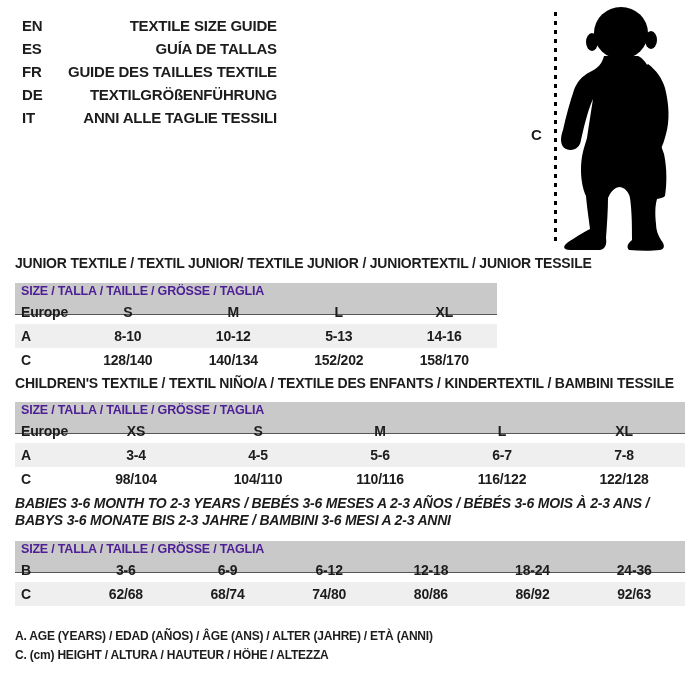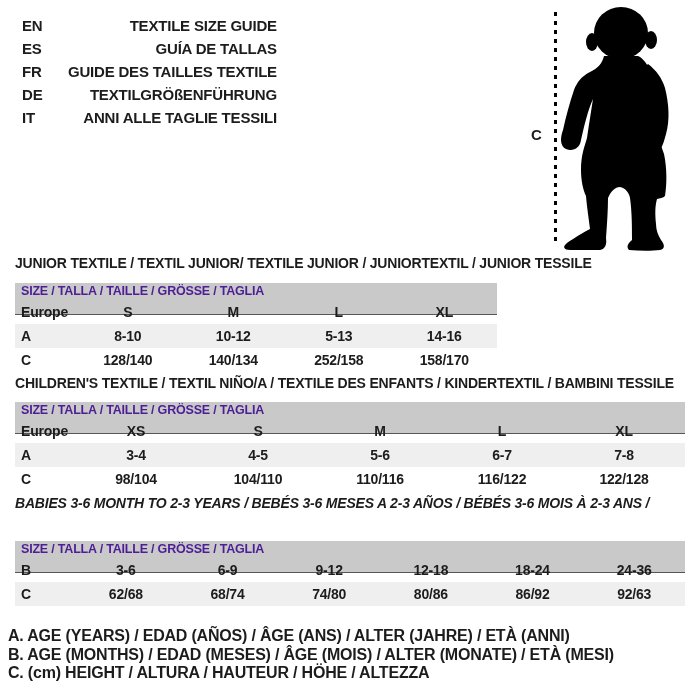--- a/index.html
+++ b/index.html
@@ -39,21 +39,21 @@
   
   .t-rows{position:absolute;}
   .t-row{
     display:grid;grid-template-columns:60px repeat(var(--cols),1fr);
     height:24px;align-items:center;font-size:14px;
   }
   .t-row.shaded{background:var(--row-alt-bg);}
   .cell{text-align:center;}
   .cell.label{text-align:left;padding-left:6px;}
   
-  .footnotes{position:absolute;left:8px;top:627px;font-size:16px;line-height:18.5px;}
+  .footnotes{position:absolute;left:15px;top:627px;font-size:12px;line-height:18.5px;}
   .footnote{white-space:nowrap;}
 </style>
 </head>
 <body>
 
 <div class="screen">
 
   <div class="lang-block">
     <div class="lang-row">
       <span class="lang-code">EN</span>
@@ -142,21 +142,21 @@
       <div class="cell label">A</div>
       <div class="cell">8-10</div>
       <div class="cell">10-12</div>
       <div class="cell">5-13</div>
       <div class="cell">14-16</div>
     </div>
     <div class="t-row">
       <div class="cell label">C</div>
       <div class="cell">128/140</div>
       <div class="cell">140/134</div>
-      <div class="cell">252/158</div>
+      <div class="cell">152/202</div>
       <div class="cell">158/170</div>
     </div>
   </div>
 
   <div class="t-title" style="left:15px;top:375px;">CHILDREN'S TEXTILE / TEXTIL NIÑO/A / TEXTILE DES ENFANTS / KINDERTEXTIL / BAMBINI TESSILE</div>
   <div class="size-bar" style="left:15px;top:402px;width:670px;">SIZE / TALLA / TAILLE / GRÖSSE / TAGLIA</div>
   <div class="t-rows" style="left:15px;top:419px;width:670px;--cols:5;">
     <div class="t-row">
       <div class="cell label">Europe</div>
       <div class="cell">XS</div>
@@ -178,42 +178,42 @@
       <div class="cell">98/104</div>
       <div class="cell">104/110</div>
       <div class="cell">110/116</div>
       <div class="cell">116/122</div>
       <div class="cell">122/128</div>
     </div>
   </div>
 
   <div class="t-title" style="left:15px;top:495px;font-style:italic;">
     <div>BABIES 3-6 MONTH TO 2-3 YEARS / BEBÉS 3-6 MESES A 2-3 AÑOS / BÉBÉS 3-6 MOIS À 2-3 ANS /</div>
+    <div>BABYS 3-6 MONATE BIS 2-3 JAHRE / BAMBINI 3-6 MESI A 2-3 ANNI</div>
   </div>
   <div class="size-bar" style="left:15px;top:541px;width:670px;">SIZE / TALLA / TAILLE / GRÖSSE / TAGLIA</div>
   <div class="t-rows" style="left:15px;top:558px;width:670px;--cols:6;">
     <div class="t-row">
       <div class="cell label">B</div>
       <div class="cell">3-6</div>
       <div class="cell">6-9</div>
-      <div class="cell">9-12</div>
+      <div class="cell">6-12</div>
       <div class="cell">12-18</div>
       <div class="cell">18-24</div>
       <div class="cell">24-36</div>
     </div>
     <div class="t-row shaded">
       <div class="cell label">C</div>
       <div class="cell">62/68</div>
       <div class="cell">68/74</div>
       <div class="cell">74/80</div>
       <div class="cell">80/86</div>
       <div class="cell">86/92</div>
       <div class="cell">92/63</div>
     </div>
   </div>
 
   <div class="footnotes">
     <div class="footnote">A. AGE (YEARS) / EDAD (AÑOS) / ÂGE (ANS) / ALTER (JAHRE) / ETÀ (ANNI)</div>
-    <div class="footnote">B. AGE (MONTHS) / EDAD (MESES) / ÂGE (MOIS) / ALTER (MONATE) / ETÀ (MESI)</div>
     <div class="footnote">C. (cm) HEIGHT / ALTURA / HAUTEUR / HÖHE / ALTEZZA</div>
   </div>
 
 </div>
 
 </body></html>

